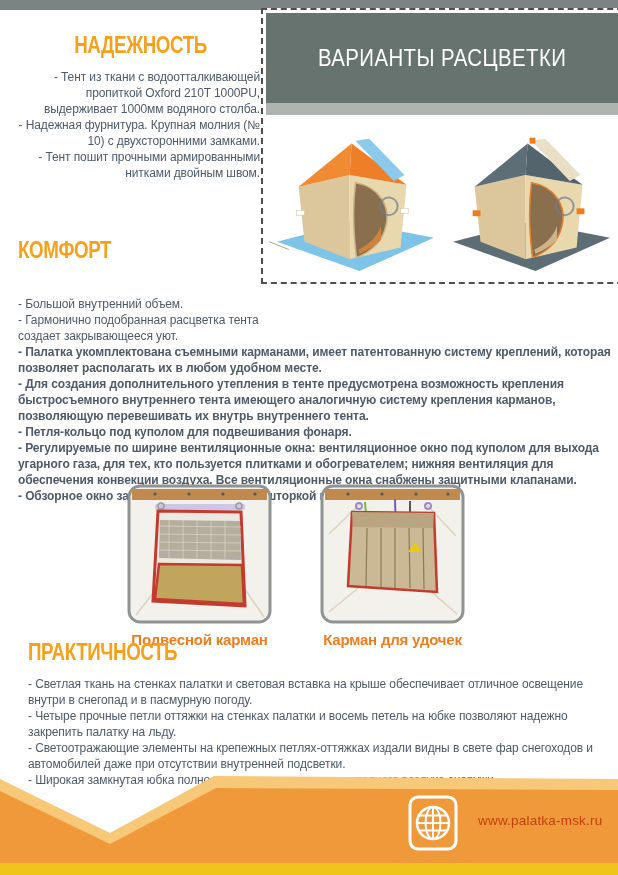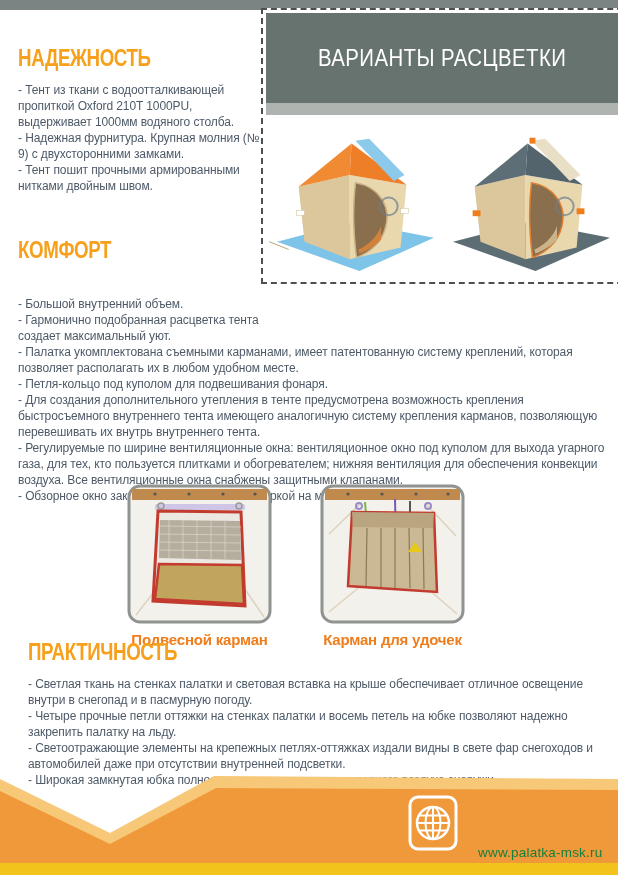--- a/index.html
+++ b/index.html
@@ -8,24 +8,24 @@
 
   .top-strip{position:absolute;left:0;top:0;width:618px;height:10px;background:var(--top_strip);}
 
   
   .sec-title{font-size:24px;font-weight:bold;color:var(--accent_orange);
              transform:scaleX(0.78);transform-origin:0 50%;letter-spacing:-0.5px;
              margin:0 0 10px 0;white-space:nowrap;}
   .bullets{font-size:12px;line-height:16px;color:var(--body_text);letter-spacing:-0.1px;}
   .bullets .bullet{margin:0;}
 
-  .section-reliability{position:absolute;left:18px;top:44px;width:242px;}
+  .section-reliability{position:absolute;left:18px;top:31px;width:242px;text-align:right;}
   .section-comfort{position:absolute;left:18px;top:236px;width:594px;}
   .comfort-narrow{width:242px;margin-top:32px;}
-  .comfort-wide{width:594px;}
+  .comfort-wide{width:594px;font-weight:bold;}
   .section-practicality{position:absolute;left:28px;top:638px;width:578px;}
 
   
   .variants-panel{position:absolute;left:261px;top:8px;width:372px;height:276px;
                   border:2px dashed #4f4f4f;box-sizing:border-box;background:#fff;}
   .variants-header{position:absolute;left:3px;top:3px;width:352px;height:90px;
                    background:var(--panel_gray);display:flex;align-items:center;justify-content:center;}
   .variants-title{color:#fff;font-size:24px;letter-spacing:0.5px;transform:scaleX(0.85);white-space:nowrap;}
   .variants-substrip{position:absolute;left:3px;top:93px;width:352px;height:12px;background:var(--panel_substrip);}
   .tents-row{position:absolute;left:4px;top:110px;width:352px;height:160px;display:flex;}
@@ -37,34 +37,34 @@
   .pocket-fig{width:145px;text-align:center;}
   .pocket-fig svg{width:145px;height:140px;display:block;}
   .pocket-caption{margin-top:7px;font-size:15px;font-weight:bold;color:var(--caption_orange);letter-spacing:-0.2px;}
 
   
   .footer-svg{position:absolute;left:0;top:770px;width:618px;height:105px;}
   .f-light{fill:var(--footer_light);}
   .f-main{fill:var(--footer_orange);}
   .f-yellow{fill:var(--footer_yellow);}
   .globe-wrap{position:absolute;left:408px;top:795px;width:50px;height:56px;}
-  .footer-url{position:absolute;left:478px;top:813px;font-size:13.5px;color:#15803d;letter-spacing:0.2px;margin-top:32px;}
+  .footer-url{position:absolute;left:478px;top:813px;font-size:13.5px;color:#c2410c;letter-spacing:0.2px;}
 </style>
 </head>
 <body>
 
 <div class="page">
 
   <div class="top-strip"></div>
 
   <div class="section-reliability">
     <h2 class="sec-title">НАДЕЖНОСТЬ</h2>
     <div class="bullets">
         <div class="bullet">- Тент из ткани с водоотталкивающей пропиткой Oxford 210T 1000PU, выдерживает 1000мм водяного столба.</div>
-        <div class="bullet">- Надежная фурнитура. Крупная молния (№ 9) с двухсторонними замками.</div>
+        <div class="bullet">- Надежная фурнитура. Крупная молния (№ 10) с двухсторонними замками.</div>
         <div class="bullet">- Тент пошит прочными армированными нитками двойным швом.</div>
       </div>
   </div>
 
   <div class="variants-panel">
     <div class="variants-header">
       <span class="variants-title">ВАРИАНТЫ РАСЦВЕТКИ</span>
     </div>
     <div class="variants-substrip"></div>
     <div class="tents-row">
@@ -100,26 +100,26 @@
           <rect x="86" y="14" width="6" height="6" fill="#F07D1C"></rect>
         </svg>
       </div>
     </div>
   </div>
 
   <div class="section-comfort">
     <h2 class="sec-title">КОМФОРТ</h2>
     <div class="bullets comfort-narrow">
         <div class="bullet">- Большой внутренний объем.</div>
-        <div class="bullet">- Гармонично подобранная расцветка тента создает максимальный уют.</div>
+        <div class="bullet">- Гармонично подобранная расцветка тента создает закрывающееся уют.</div>
       </div>
     <div class="bullets comfort-wide">
         <div class="bullet">- Палатка укомплектована съемными карманами, имеет патентованную систему креплений, которая позволяет располагать их в любом удобном месте.</div>
+        <div class="bullet">- Для создания дополнительного утепления в тенте предусмотрена возможность крепления быстросъемного внутреннего тента имеющего аналогичную систему крепления карманов, позволяющую перевешивать их внутрь внутреннего тента.</div>
         <div class="bullet">- Петля-кольцо под куполом для подвешивания фонаря.</div>
-        <div class="bullet">- Для создания дополнительного утепления в тенте предусмотрена возможность крепления быстросъемного внутреннего тента имеющего аналогичную систему крепления карманов, позволяющую перевешивать их внутрь внутреннего тента.</div>
         <div class="bullet">- Регулируемые по ширине вентиляционные окна: вентиляционное окно под куполом для выхода угарного газа, для тех, кто пользуется плитками и обогревателем; нижняя вентиляция для обеспечения конвекции воздуха. Все вентиляционные окна снабжены защитными клапанами.</div>
         <div class="bullet">- Обзорное окно закрывающееся изнутри шторкой на молнии.</div>
       </div>
   </div>
 
   <div class="pockets-row">
     <div class="pocket-fig">
       <svg viewBox="0 0 145 140">
         <rect x="2" y="2" width="141" height="136" rx="11" fill="#F3F1EC" stroke="#8F9491" stroke-width="3"></rect>
         <rect x="5" y="5" width="135" height="11" fill="#C08A4E"></rect>

